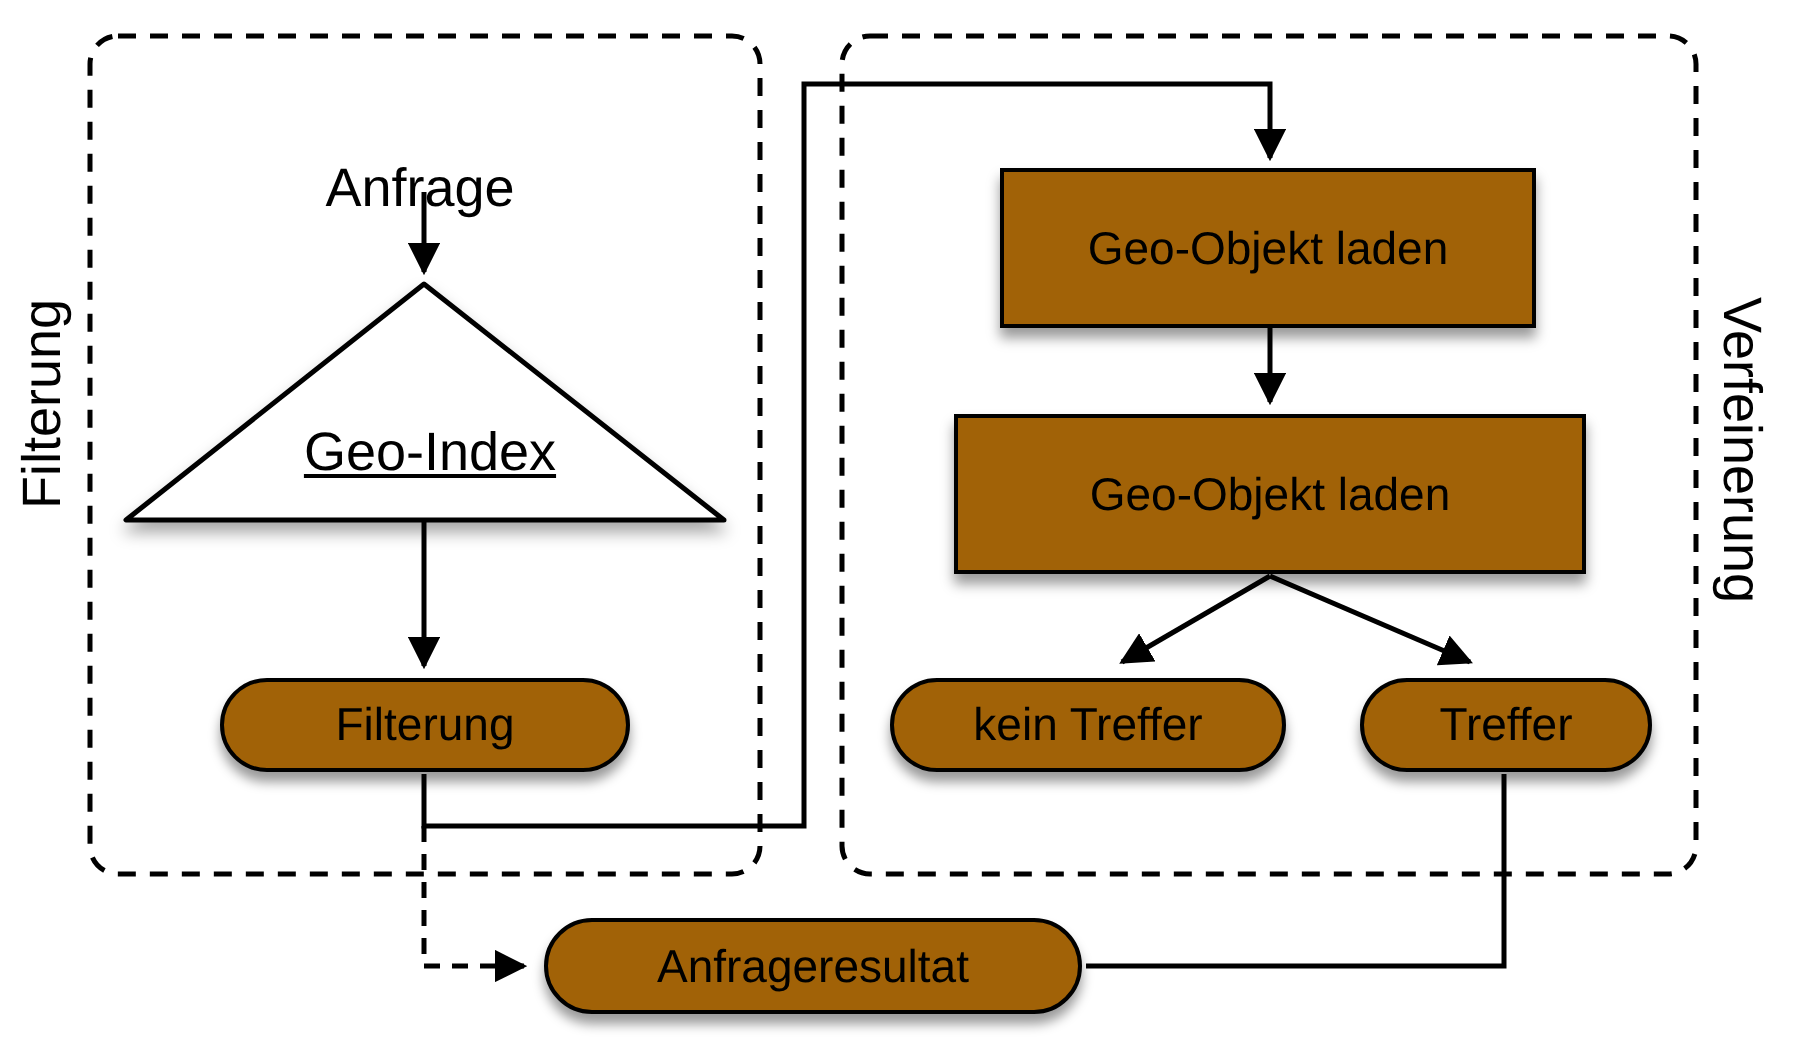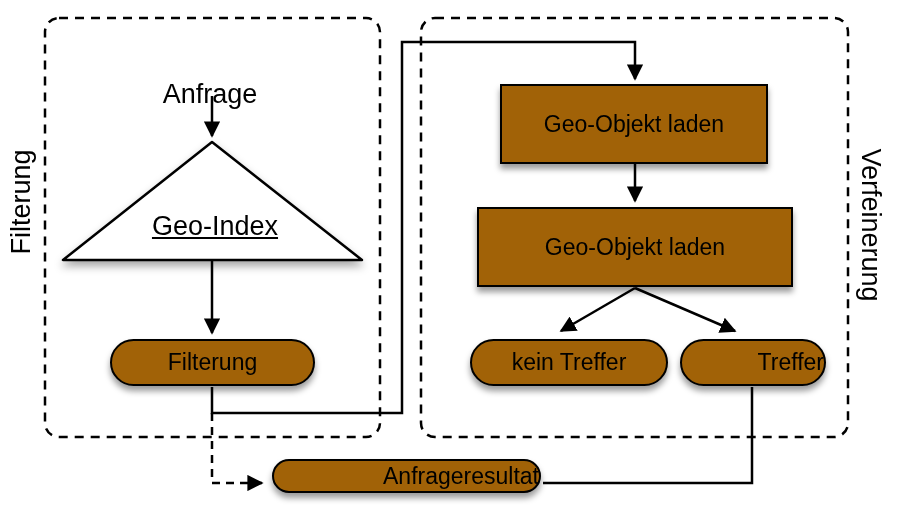--- a/index.html
+++ b/index.html
@@ -67,25 +67,25 @@
   </div>
 
   <div class="node" style="left:477px;top:207px;width:316px;height:80px;">
     <span>Geo-Objekt laden</span>
   </div>
 
   <div class="node pill" style="left:110px;top:339px;width:205px;height:47px;">
     <span>Filterung</span>
   </div>
 
-  <div class="node pill" style="left:470px;top:339px;width:198px;height:47px;">
+  <div class="node pill" style="left:445px;top:339px;width:198px;height:47px;">
     <span>kein Treffer</span>
   </div>
 
-  <div class="node pill" style="left:680px;top:339px;width:146px;height:47px;justify-content:flex-end;">
+  <div class="node pill" style="left:680px;top:339px;width:146px;height:47px;">
     <span>Treffer</span>
   </div>
 
-  <div class="node pill" style="left:272px;top:459px;width:269px;height:34px;justify-content:flex-end;">
+  <div class="node pill" style="left:272px;top:459px;width:269px;height:48px;">
     <span>Anfrageresultat</span>
   </div>
 
 </div>
 
 </body></html>

